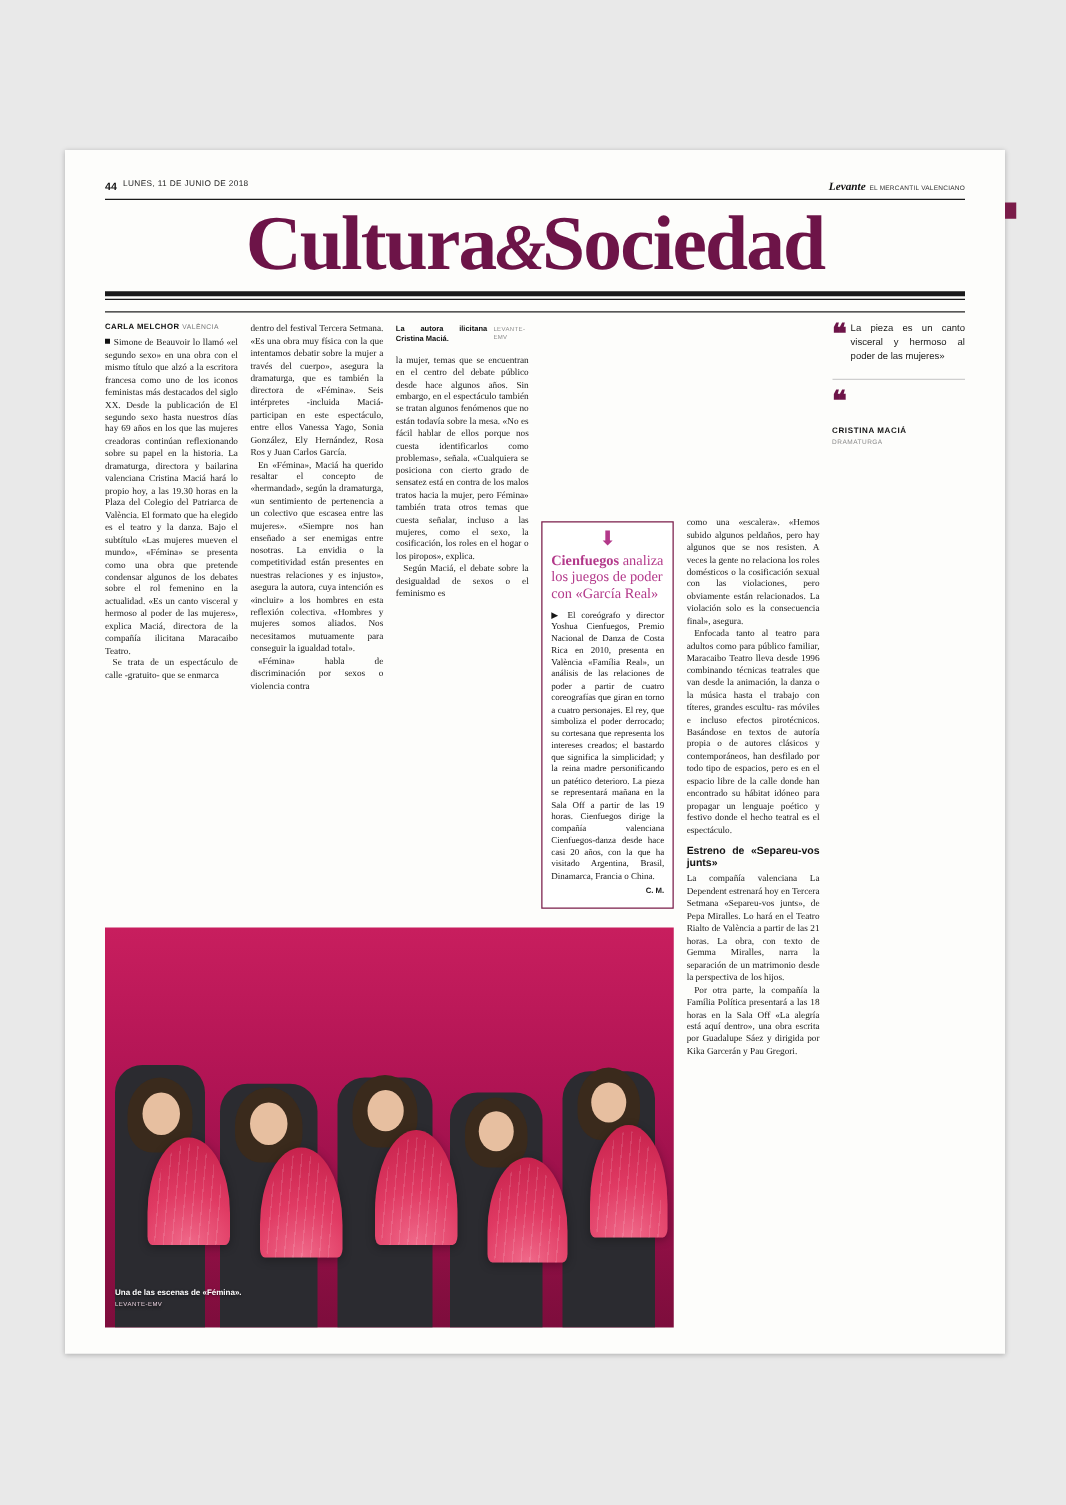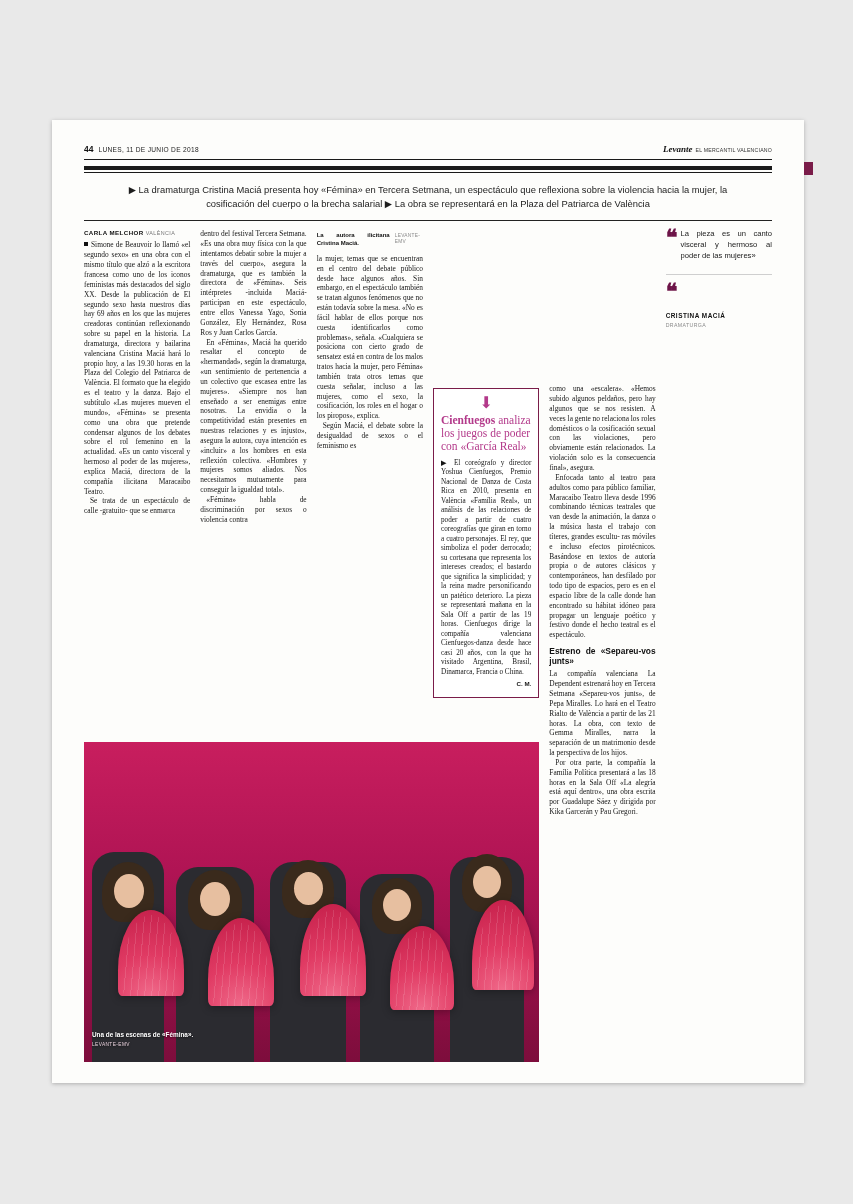--- a/index.html
+++ b/index.html
@@ -50,21 +50,21 @@
   .folio-row {
     display: flex;
     align-items: center;
     justify-content: space-between;
     border-bottom: 1.2px solid #1a1a1a;
     padding-bottom: 3px;
     height: 14px;
   }
   .folio-left {
     display: flex;
-    align-items: center;
+    align-items: flex-start;
     gap: 5px;
   }
   .folio-num {
     font-family: "Liberation Sans", sans-serif;
     font-weight: bold;
     font-size: 8.5px;
     color: #111;
   }
   .folio-date {
     font-family: "Liberation Sans", sans-serif;
@@ -444,24 +444,26 @@
         <div class="folio-left">
           <span class="folio-num">44</span>
           <span class="folio-date">LUNES, 11 DE JUNIO DE 2018</span>
         </div>
         <div class="folio-right">
           <span class="brand">Levante</span>
           <span class="brand-sub">EL MERCANTIL VALENCIANO</span>
         </div>
       </div>
 
+      <div class="section-title">
+        <span>Cultura</span><span class="amp">&amp;</span><span>Sociedad</span>
+      </div>
       <div class="rule-thick"></div>
       <div class="rule-thin"></div>
 
-      <div class="subhead">▶ La dramaturga Cristina Maciá presenta hoy «Fémina» en Tercera Setmana, un espectáculo que reflexiona sobre la violencia hacia la mujer, la cosificación del cuerpo o la brecha salarial ▶ La obra se representará en la Plaza del Patriarca de València</div>
       <div class="subhead-rule"></div>
 
       <div class="cols">
 
         <div class="col c1">
           <div class="byline">
             <span>CARLA MELCHOR</span>
             <span class="place">VALÈNCIA</span>
           </div>
           <p><span class="sq"></span><span>Simone de Beauvoir lo llamó «el segundo sexo» en una obra con el mismo título que alzó a la escritora francesa como uno de los iconos feministas más destacados del siglo XX. Desde la publicación de El segundo sexo hasta nuestros días hay 69 años en los que las mujeres creadoras continúan reflexionando sobre su papel en la historia. La dramaturga, directora y bailarina valenciana Cristina Maciá hará lo propio hoy, a las 19.30 horas en la Plaza del Colegio del Patriarca de València. El formato que ha elegido es el teatro y la danza. Bajo el subtítulo «Las mujeres mueven el mundo», «Fémina» se presenta como una obra que pretende condensar algunos de los debates sobre el rol femenino en la actualidad. «Es un canto visceral y hermoso al poder de las mujeres», explica Maciá, directora de la compañía ilicitana Maracaibo Teatro.</span></p>

